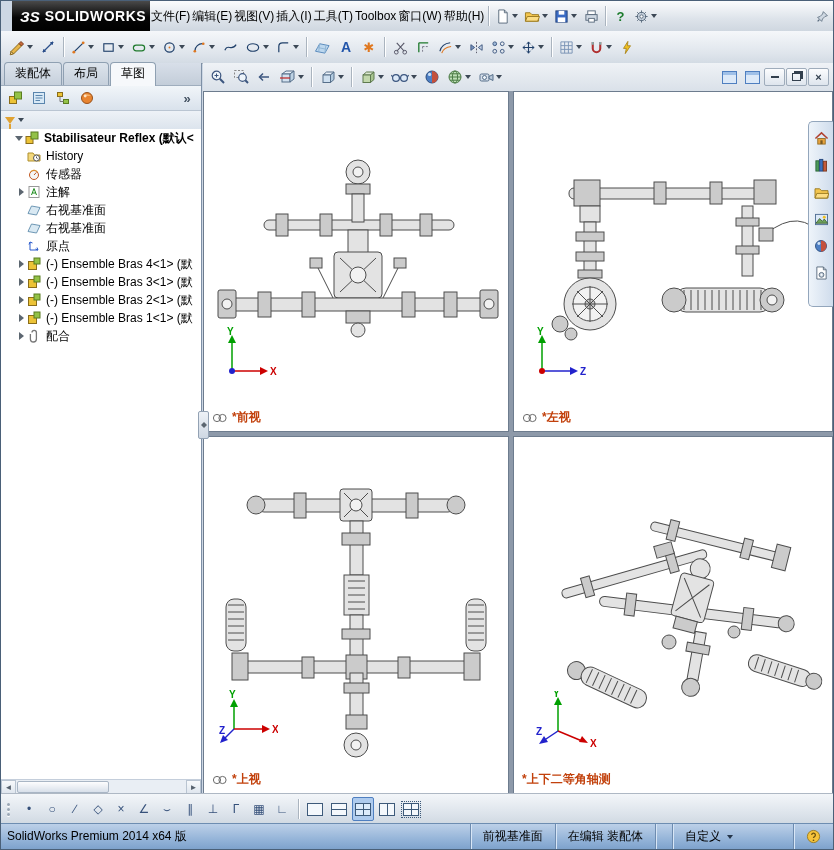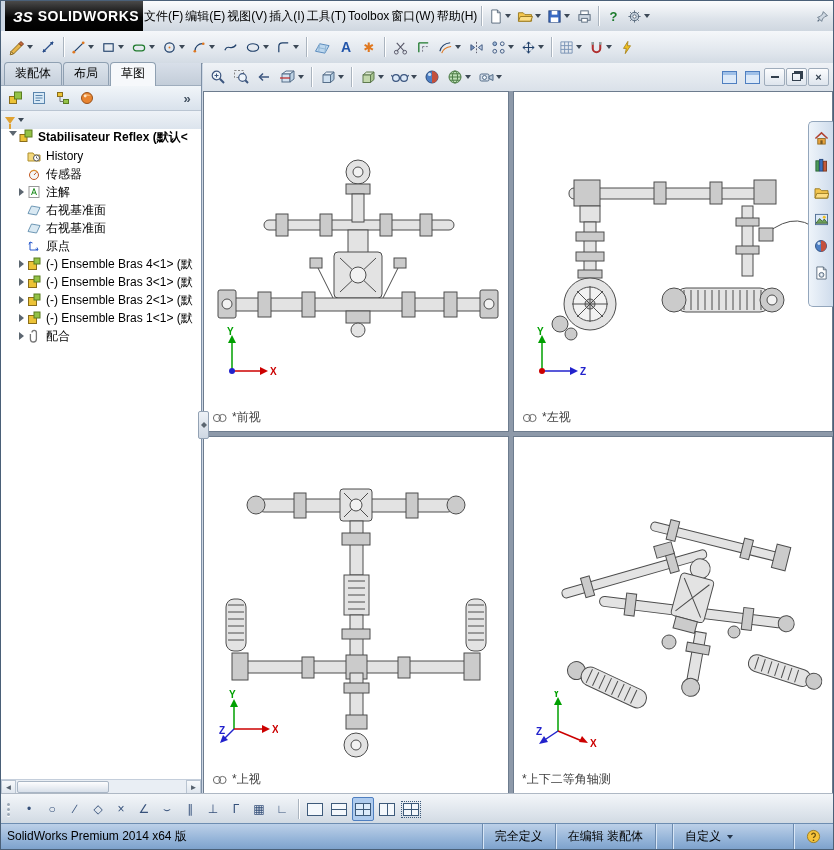--- a/index.html
+++ b/index.html
@@ -1,20 +1,20 @@
 <!DOCTYPE html>
 <html><head>
 <meta charset="utf-8">
 <style>
   html,body{margin:0;padding:0;background:#9aa7b8;}
   #app{position:relative;width:834px;height:850px;overflow:hidden;background:#cdd7e4;
        font-family:"Liberation Sans","DejaVu Sans",sans-serif;font-size:12px;color:#000;
        border:1px solid #4a6078;box-sizing:border-box;}
   
-  .titlebar{position:absolute;top:0;left:4px;right:0;height:30px;display:flex;align-items:center;
+  .titlebar{position:absolute;top:0;left:11px;right:0;height:30px;display:flex;align-items:center;
             background:linear-gradient(#fbfcfd,#dde3ea 60%,#cfd7e0);border-bottom:1px solid #aeb8c2;}
   .logo{width:138px;height:30px;background:linear-gradient(#4a4a4a,#060606 55%,#000);color:#fff;
         display:flex;align-items:center;padding-left:8px;box-sizing:border-box;gap:5px;}
   .logo .dsmark{font-style:italic;font-weight:bold;font-size:15px;color:#fff;}
   .logo .brand{font-weight:bold;font-size:14px;letter-spacing:.5px;}
   .menu-item{padding:0 1px;line-height:29px;cursor:default;}
   .tb{height:24px;min-width:22px;display:inline-flex;align-items:center;justify-content:center;
       gap:1px;border:1px solid transparent;border-radius:2px;padding:0 2px;box-sizing:border-box;}
   .tb.active{background:#aecbee;border-color:#4f7fc0;}
   .dd{width:0;height:0;border-left:3px solid transparent;border-right:3px solid transparent;border-top:4px solid #3c4856;margin-left:1px;}
@@ -35,21 +35,21 @@
   .ctab.active{background:#f6f8fb;position:relative;top:1px;padding-bottom:4px;}
   .phead{height:24px;background:linear-gradient(#f1f5f9,#d9e2ec);display:flex;align-items:center;
          gap:2px;padding:0 3px;border-bottom:1px solid #bac5d2;}
   .phead .spring{flex:1;}
   .pfilter{height:18px;background:linear-gradient(#eef2f7,#dce4ed);display:flex;align-items:center;
            gap:2px;padding:0 4px;border-bottom:1px solid #c4cedb;}
   .funnel{width:0;height:0;border-left:5px solid transparent;border-right:5px solid transparent;border-top:7px solid #e0a232;position:relative;}
   .funnel::after{content:"";position:absolute;left:-1px;top:0;width:2px;height:9px;background:#e0a232;}
   .tree{position:absolute;top:66px;left:0;right:0;bottom:14px;overflow:hidden;background:#fff;}
   .tree-row{display:flex;align-items:center;height:18px;padding-left:14px;white-space:nowrap;cursor:default;}
-  .tree-root{display:flex;align-items:flex-start;height:18px;padding-left:6px;white-space:nowrap;}
+  .tree-root{display:flex;align-items:center;height:18px;padding-left:12px;white-space:nowrap;}
   .twisty{width:12px;display:flex;justify-content:center;align-items:center;}
   .ticon{width:16px;height:14px;margin-right:3px;display:flex;align-items:center;}
   .tlabel{font-size:12px;}
   .pscroll{position:absolute;left:0;right:0;bottom:0;height:14px;background:#e9eef4;border-top:1px solid #c4cedb;display:flex;align-items:stretch;}
   .sbtn{width:15px;display:flex;align-items:center;justify-content:center;font-size:8px;color:#55606c;
         background:linear-gradient(#f7f9fb,#dfe6ee);border:1px solid #b9c4d1;box-sizing:border-box;}
   .sthumb{width:90px;margin:1px;background:linear-gradient(#fdfdfe,#d8e0ea);border:1px solid #a9b6c5;border-radius:2px;}
   .split-handle{position:absolute;left:197px;top:410px;width:9px;height:26px;z-index:30;
                 background:linear-gradient(#eef2f7,#cfd8e3);border:1px solid #93a2b4;border-radius:2px;
                 display:flex;align-items:center;justify-content:center;gap:0;}
@@ -63,21 +63,21 @@
   .winbtn{width:19px;height:16px;display:flex;align-items:center;justify-content:center;
           background:linear-gradient(#fcfdfe,#dee5ed);border:1px solid #9facbb;border-radius:2px;font-size:11px;line-height:1;}
   .panebox{width:13px;height:11px;border:1px solid #4f7fc0;background:#dce9f8;box-shadow:inset 0 3px 0 #9fc0e8;}
   .vps{position:absolute;top:28px;left:0;right:0;bottom:0;background:#8d99a9;}
   .vp{position:absolute;background:#fff;overflow:hidden;border:1px solid #6d7c8e;box-sizing:border-box;}
   .vp1{left:0;top:0;width:306px;height:341px;}
   .vp2{left:310px;top:0;right:0;height:341px;}
   .vp3{left:0;top:345px;width:306px;bottom:0;}
   .vp4{left:310px;top:345px;right:0;bottom:0;}
   .vplabel{position:absolute;left:8px;bottom:5px;display:flex;align-items:center;gap:4px;
-           font-weight:normal;color:#404040;font-size:12px;}
+           font-weight:bold;color:#c2410c;font-size:12px;}
   .model{position:absolute;}
   .model .m{fill:#e3e3e3;stroke:#4d4d4d;stroke-width:1;}
   .model .md{fill:#cbcbcb;stroke:#4d4d4d;stroke-width:1;}
   .model .lt{fill:#f2f2f2;stroke:#4d4d4d;stroke-width:1;}
   .model .ln{fill:none;stroke:#4d4d4d;stroke-width:1;}
   .triad{position:absolute;left:14px;bottom:46px;}
   .triad text{font-size:10px;font-weight:bold;font-family:"Liberation Sans",sans-serif;}
   
   .taskpane{position:absolute;top:120px;right:0;width:25px;height:186px;z-index:40;
             background:linear-gradient(90deg,#eef4fa,#cfdcec);border:1px solid #93a6bc;border-right:none;
@@ -905,21 +905,21 @@
           <span class="lay viewport-layout-two-vertical"></span>
         </span>
         <span class="tb">
           <span class="lay viewport-layout-link"></span>
         </span>
       </span>
   </div>
 
   <div class="statusbar">
     <span class="left">SolidWorks Premium 2014 x64 版</span>
-    <span class="seg">完全定义</span>
+    <span class="seg">前视基准面</span>
     <span class="seg">在编辑 装配体</span>
     <span class="seg gap"></span>
     <span class="seg" style="min-width:96px">
       <span>自定义</span>
       <span class="dd"></span>
     </span>
     <span class="seg">
       <svg width="15" height="15" viewBox="0 0 16 16">
           <circle cx="8" cy="8" r="6.5" fill="#f5c33b" stroke="#9c7c1e"></circle>
           <path d="M6 6.2a2 2 0 1 1 2.8 2.1c-.6.3-.8.7-.8 1.4" fill="none" stroke="#6b520f" stroke-width="1.4"></path>

